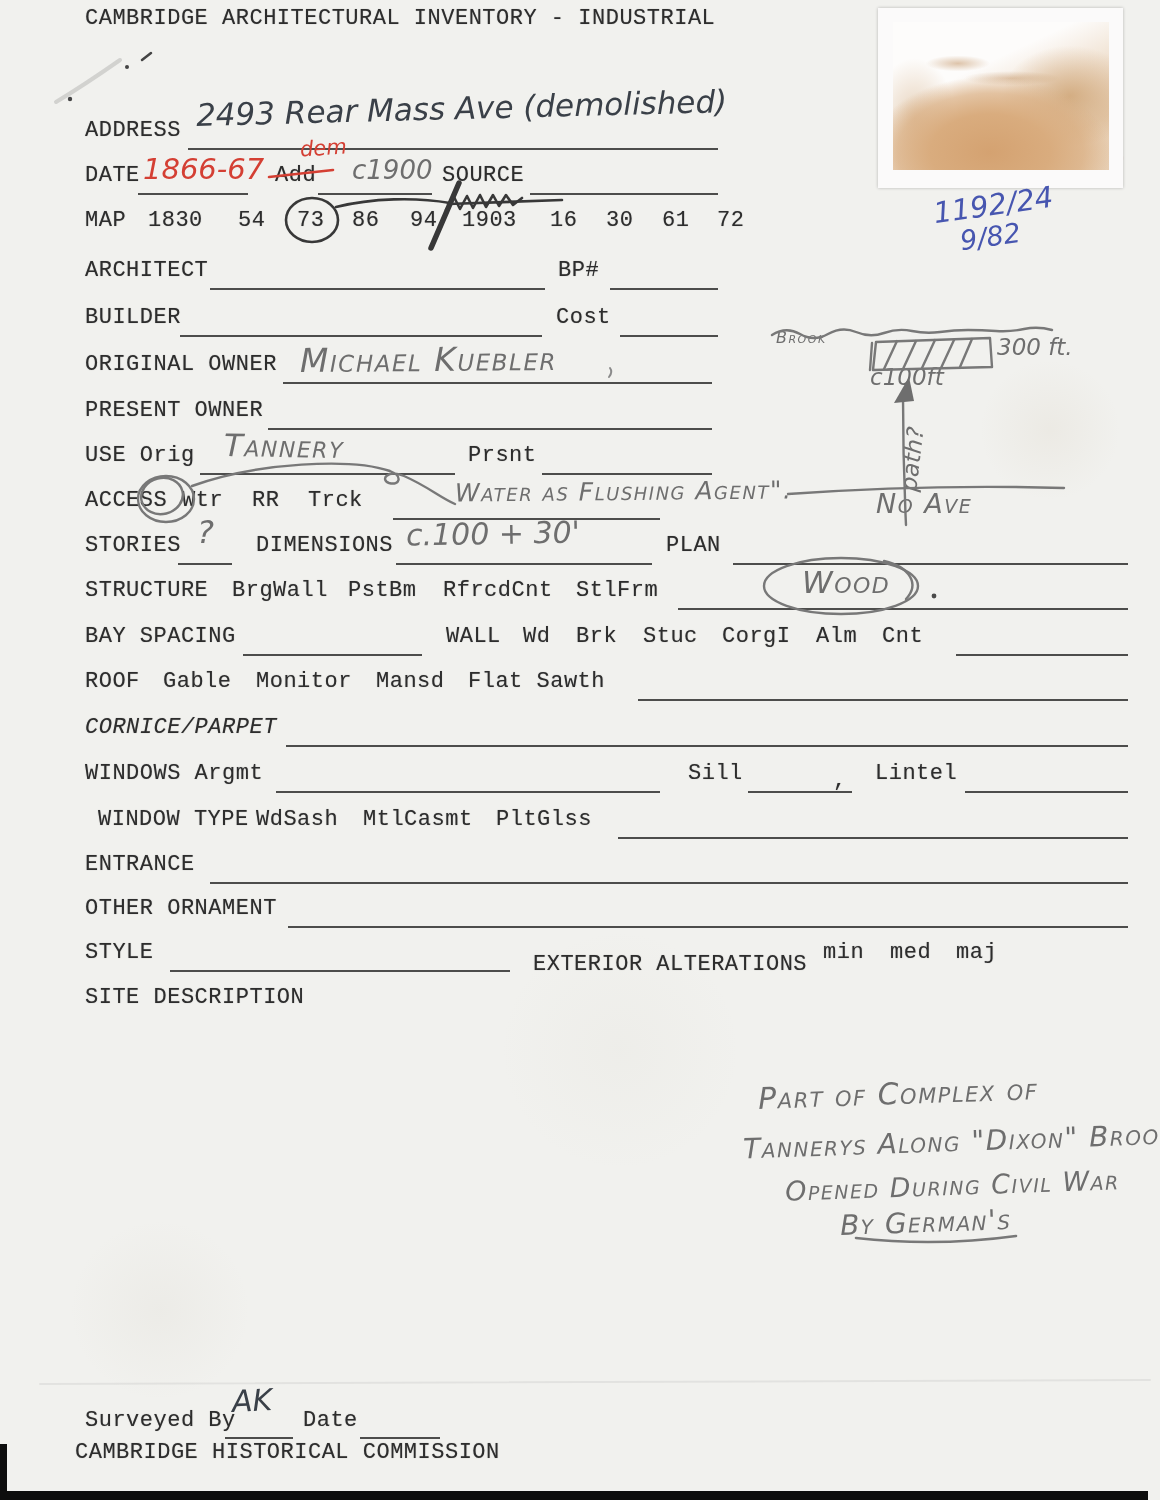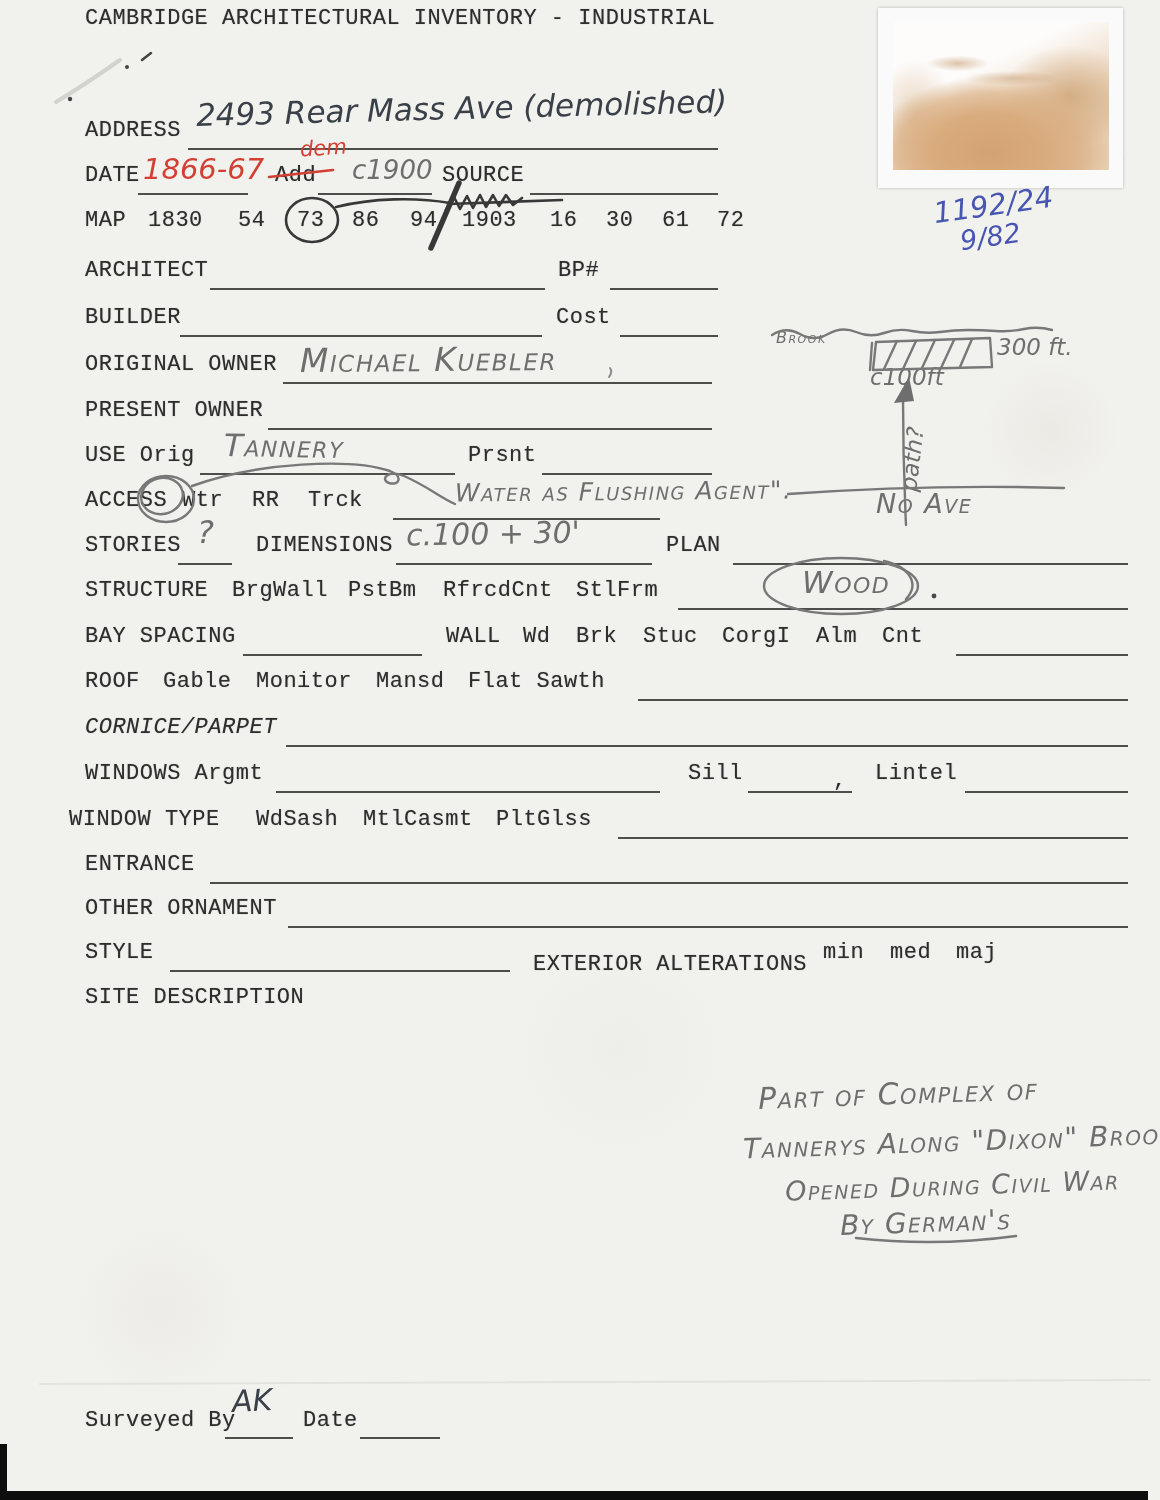--- a/index.html
+++ b/index.html
@@ -146,21 +146,21 @@
   <div class="rule" style="left:286px;top:745px;width:842px;"></div>
 
   <div class="typed" style="left:85px;top:761px;">WINDOWS Argmt</div>
   <div class="rule" style="left:276px;top:791px;width:384px;"></div>
   <div class="typed" style="left:688px;top:761px;">Sill</div>
   <div class="rule" style="left:748px;top:791px;width:104px;"></div>
   <span class="typed" style="left:833px;top:768px;">,</span>
   <div class="typed" style="left:875px;top:761px;">Lintel</div>
   <div class="rule" style="left:965px;top:791px;width:163px;"></div>
 
-  <div class="typed" style="left:69px;top:807px;">WINDOW TYPE</div>
+  <div class="typed" style="left:98px;top:807px;">WINDOW TYPE</div>
   <span class="typed" style="left:256px;top:807px;">WdSash</span>
   <span class="typed" style="left:363px;top:807px;">MtlCasmt</span>
   <span class="typed" style="left:496px;top:807px;">PltGlss</span>
   <div class="rule" style="left:618px;top:837px;width:510px;"></div>
 
   <div class="typed" style="left:85px;top:852px;">ENTRANCE</div>
   <div class="rule" style="left:210px;top:882px;width:918px;"></div>
 
   <div class="typed" style="left:85px;top:896px;">OTHER ORNAMENT</div>
   <div class="rule" style="left:288px;top:926px;width:840px;"></div>
@@ -183,20 +183,21 @@
   <span class="hw pencil sc" style="left:758px;top:1076px;font-size:30px;transform:rotate(-2deg);">Part of Complex of</span>
   <span class="hw pencil sc" style="left:743px;top:1125px;font-size:28px;transform:rotate(-2deg);">Tannerys Along "Dixon" Brook</span>
   <span class="hw pencil sc" style="left:785px;top:1170px;font-size:27px;transform:rotate(-2deg);">Opened During Civil War</span>
   <span class="hw pencil sc" style="left:840px;top:1206px;font-size:28px;transform:rotate(-2deg);">By German's</span>
 
   <div class="typed" style="left:75px;top:1408px;margin-left:10px;">Surveyed By</div>
   <span class="hw ink" style="left:232px;top:1383px;font-size:30px;transform:rotate(-3deg);">AK</span>
   <div class="rule" style="left:225px;top:1437px;width:68px;"></div>
   <div class="typed" style="left:303px;top:1408px;">Date</div>
   <div class="rule" style="left:360px;top:1437px;width:80px;"></div>
+  <div class="typed" style="left:75px;top:1440px;">CAMBRIDGE HISTORICAL COMMISSION</div>
 
   <div class="botbar"></div>
   <div class="leftbar"></div>
 
   <svg class="overlay" width="1160" height="1500" viewBox="0 0 1160 1500">
     <g fill="none" stroke-linecap="round" stroke-linejoin="round">
 
       <line x1="40" y1="1384" x2="1150" y2="1380" stroke="rgba(0,0,0,0.06)" stroke-width="2"></line>
 
       <path d="M56 102 C76 90 100 74 120 60" stroke="rgba(130,130,130,0.28)" stroke-width="4"></path>

